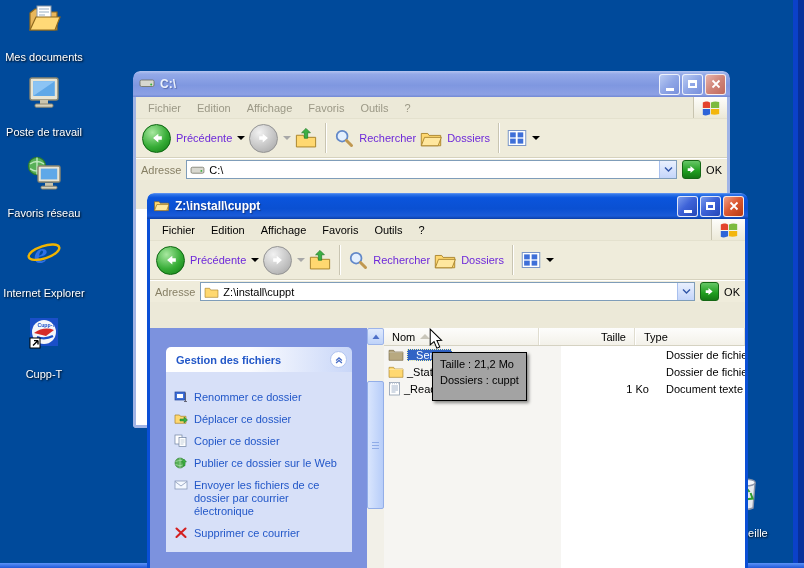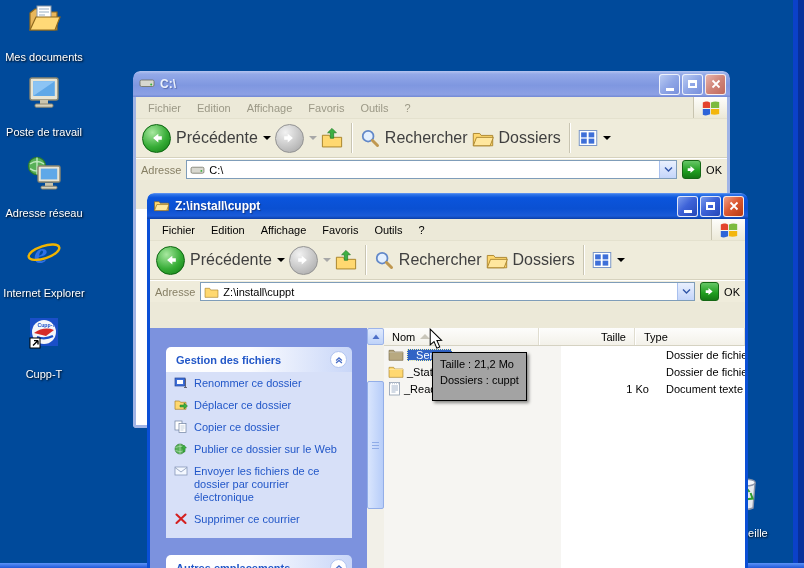--- a/index.html
+++ b/index.html
@@ -43,21 +43,21 @@
   .menu-item { padding:0 8px; color:#000; cursor:default; }
   .menubar.dim .menu-item { color:#9B9886; }
   .winlogo-box { margin-left:auto; width:34px; align-self:stretch; display:flex; align-items:center; justify-content:center;
                  border-left:1px solid #C8C4B0; background:linear-gradient(180deg,#FDFDFB,#ECE9D8); }
 
   .toolbar { height:39px; background:#EFECDB; display:flex; align-items:center; padding:0 6px; gap:4px;
              border-bottom:1px solid #D6D2BE; }
   .circle-btn { width:29px; height:29px; border-radius:50%; display:flex; align-items:center; justify-content:center; }
   .circle-green { background:radial-gradient(circle at 35% 28%,#A8E8A0,#37AD37 55%,#0E7A12); border:1px solid #0B650F; }
   .circle-gray  { background:radial-gradient(circle at 35% 28%,#F2F2F2,#C6C6C6 55%,#A2A2A2); border:1px solid #939393; }
-  .tb-label { font-size:16px; color:#404040; }
+  .tb-label { font-size:11px; color:#6d28d9; }
   .caret { width:0; height:0; border-left:4px solid transparent; border-right:4px solid transparent; border-top:4px solid #000; }
   .caret.dim { border-top-color:#A8A8A8; }
   .tb-sep { width:1px; height:30px; background:#C9C5B2; box-shadow:1px 0 0 #FFF; margin:0 4px; }
   .tb-group { display:flex; align-items:center; gap:5px; cursor:pointer; }
 
   .addressbar { height:22px; background:#EFECDB; border-top:1px solid #FFF; display:flex; align-items:center; gap:5px; padding:0 5px; }
   .addr-label { color:#867F64; }
   .addr-input { flex:1; height:19px; background:#fff; border:1px solid #7F9DB9; display:flex; align-items:center; gap:4px; padding-left:3px; }
   .addr-chevron { margin-left:auto; width:17px; height:17px; border-left:1px solid #A8C0EE;
                   background:linear-gradient(180deg,#E9F0FE,#C4D5FA); display:flex; align-items:center; justify-content:center; }
@@ -70,21 +70,21 @@
 
   .taskpane { width:217px; background:#7C92DE; position:relative; overflow:hidden; flex:none; }
   .tp-section { margin:19px 15px 0 16px; }
   .tp-section.second { margin-top:17px; }
   .tp-head { height:25px; border-radius:5px 5px 0 0;
              background:linear-gradient(90deg,#FFFFFF 0%,#FBFCFF 45%,#C8D6F8 100%);
              display:flex; align-items:center; justify-content:space-between; padding:0 5px 0 10px;
              font-weight:bold; color:#2257C8; cursor:pointer; }
   .tp-chevbtn { width:17px; height:17px; border-radius:50%; background:#fff; border:1px solid #B0C4F0;
                 display:flex; align-items:center; justify-content:center; }
-  .tp-body { background:#D7E0F8; padding:5px 4px 12px 8px; display:flex; flex-direction:column; gap:9px; }
+  .tp-body { background:#D7E0F8; padding:19px 4px 12px 8px; display:flex; flex-direction:column; gap:9px; }
   .tp-item { display:flex; gap:6px; color:#2257C8; line-height:13px; align-items:flex-start; cursor:pointer; }
   .tp-item svg { flex:none; margin-top:-1px; }
 
   .sbar { width:17px; flex:none; background:#F2F0E8; position:relative; }
   .sb-up { height:17px; background:linear-gradient(180deg,#E0EAFD,#BED2F9); border:1px solid #9CB4EA; border-radius:2px;
            display:flex; align-items:center; justify-content:center; }
   .sb-thumb { position:absolute; left:0; top:53px; width:17px; height:128px;
               background:linear-gradient(90deg,#D9E5FD,#B7CDF9); border:1px solid #93AEE8; border-radius:2px; }
   .sb-grip { position:absolute; left:4px; right:4px; top:60px; height:8px;
              background:repeating-linear-gradient(180deg,#8FACE8 0 1px,transparent 1px 3px); }
@@ -151,21 +151,21 @@
     <span>
       <svg width="36" height="36" viewBox="0 0 18 18">
         <circle cx="5.5" cy="5.5" r="4.3" fill="#58B058" stroke="#2D7A2D" stroke-width=".6"></circle>
         <path d="M2 4.5 q3.5 -2.5 7 0 M2 6.8 q3.5 2.5 7 0 M5.5 1.2 v8.6" stroke="#BFE8BF" stroke-width=".7" fill="none"></path>
         <rect x="6" y="5.5" width="11" height="8" rx=".8" fill="#E9E5D4" stroke="#8A8670" stroke-width=".7"></rect>
         <rect x="7.4" y="6.8" width="8.2" height="5.4" fill="#5FA8E8"></rect>
         <rect x="9.5" y="14" width="4" height="1.6" fill="#C9C4AE"></rect>
         <rect x="7.5" y="15.6" width="8" height="1.4" rx=".6" fill="#D6D1BC" stroke="#8A8670" stroke-width=".5"></rect>
       </svg>
     </span>
-    <div class="dlabel">Adresse réseau</div>
+    <div class="dlabel">Favoris réseau</div>
   </div>
 
   <div class="dicon" style="left:2px; top:235px;">
     <span>
       <svg width="36" height="36" viewBox="0 0 18 18">
         <text x="4" y="14" font-family="Liberation Serif, serif" font-size="15" font-style="italic" font-weight="bold" fill="#2E71E8">e</text>
         <ellipse cx="9" cy="8.6" rx="8" ry="3.1" fill="none" stroke="#F0B400" stroke-width="1.2" transform="rotate(-18 9 8.6)"></ellipse>
       </svg>
     </span>
     <div class="dlabel">Internet Explorer</div>

